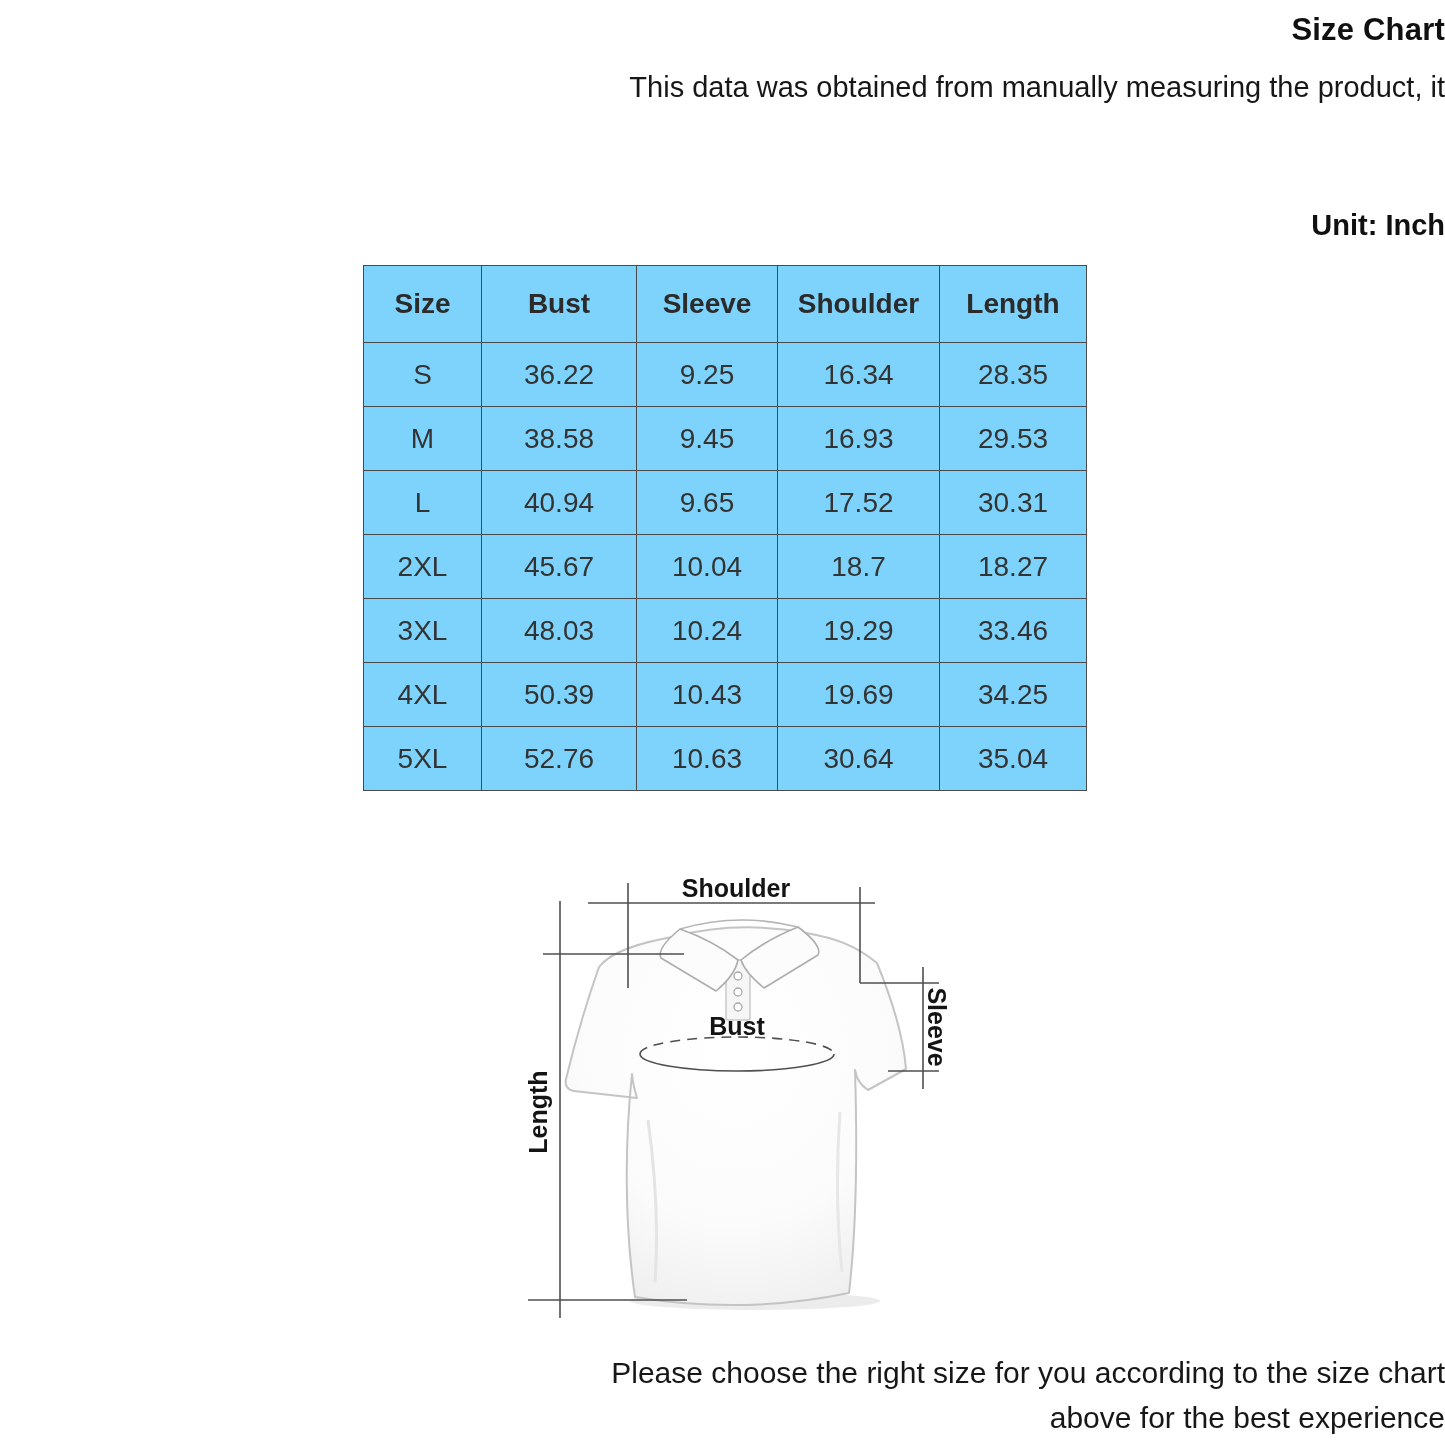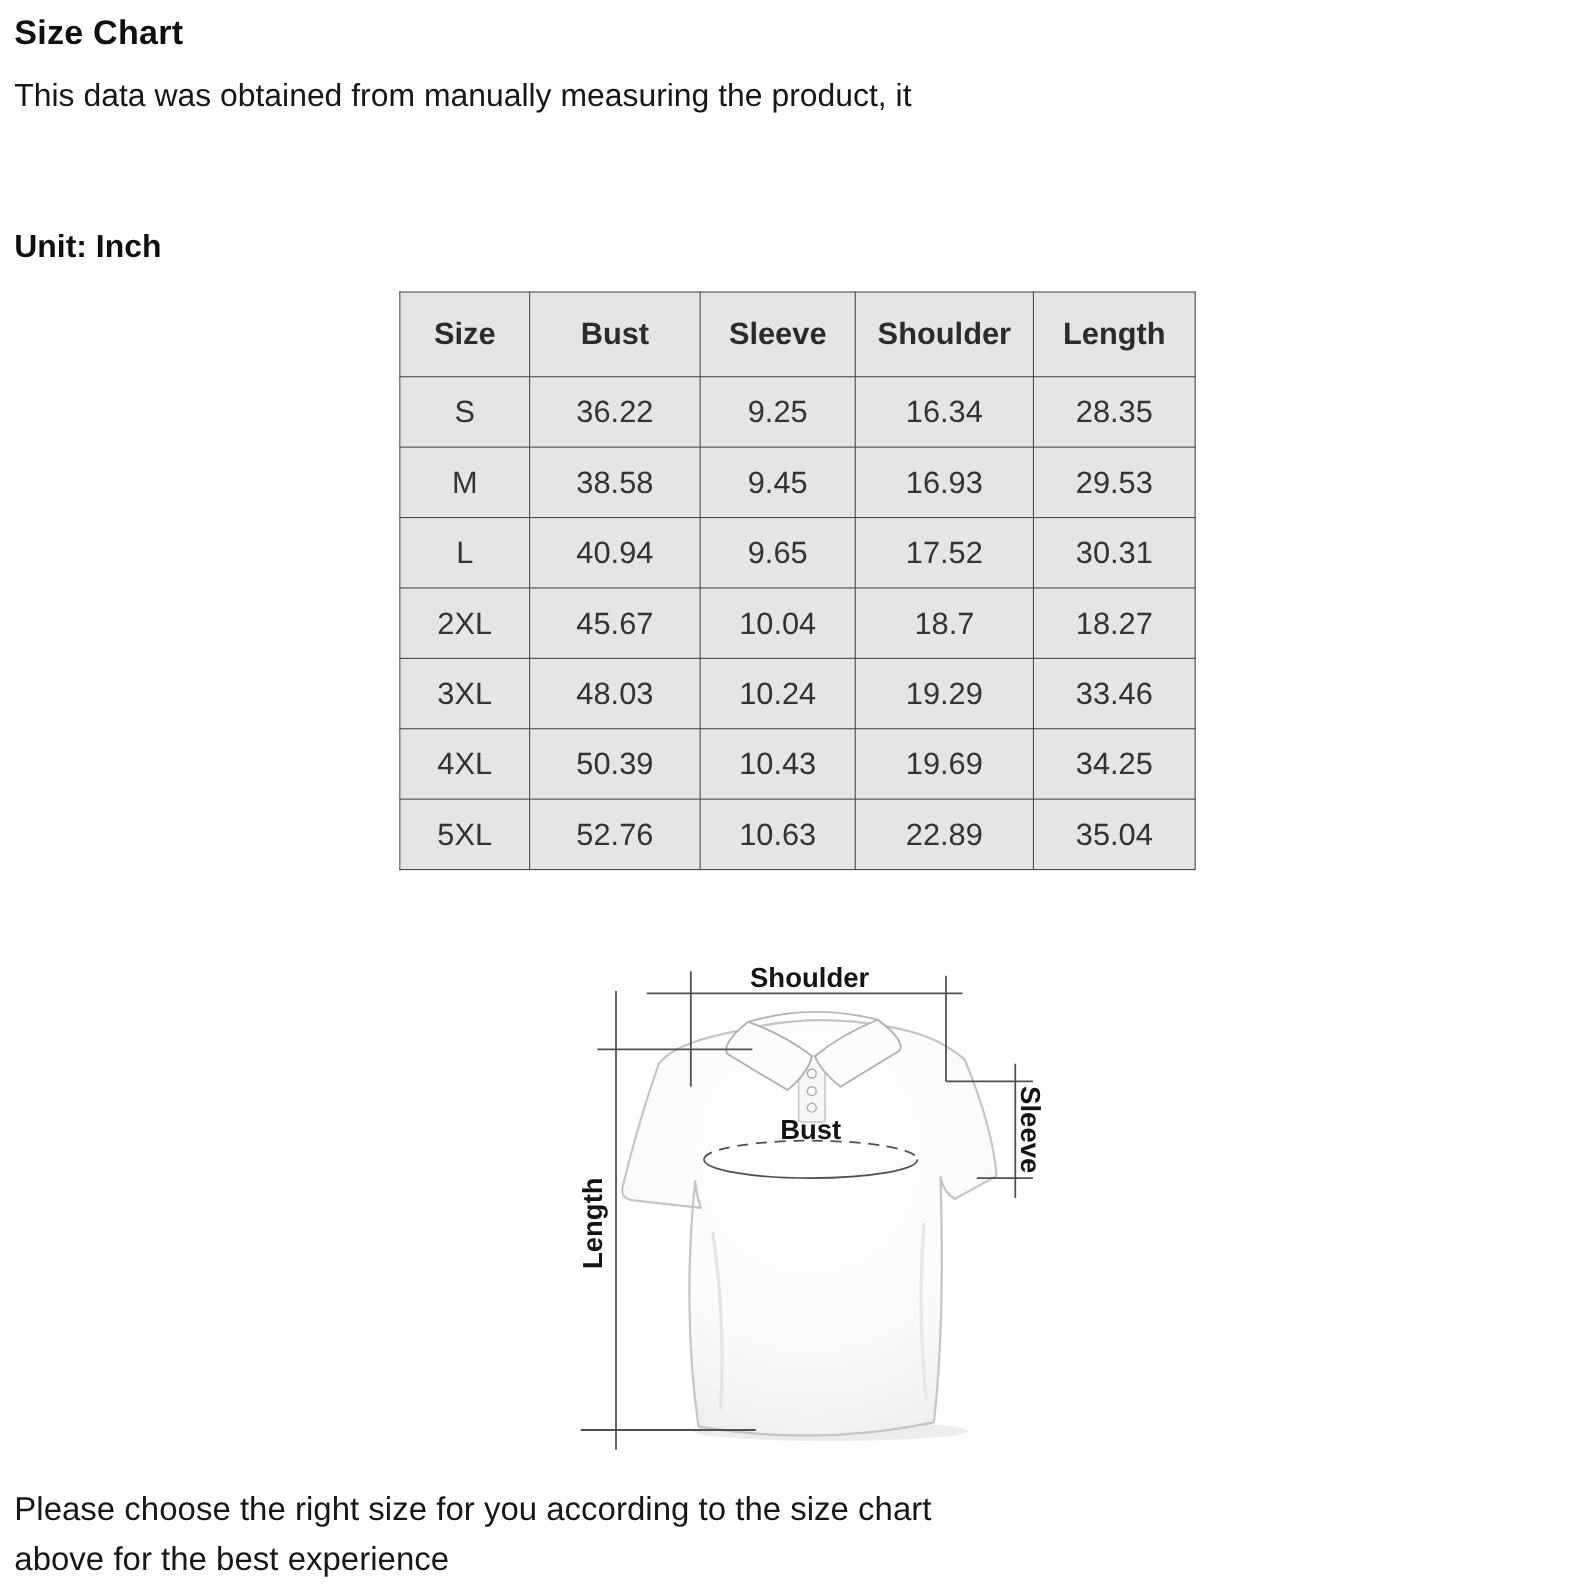--- a/index.html
+++ b/index.html
@@ -3,34 +3,34 @@
 <meta charset="utf-8">
 <style>
   * { margin: 0; padding: 0; box-sizing: border-box; }
   html, body { background: #ffffff; }
   body {
     width: 1445px; height: 1445px;
     position: relative;
     font-family: "Liberation Sans", sans-serif;
     color: #161616;
   }
-  .center-text { position: absolute; left: 13px; right: 0; text-align: left; }
+  .center-text { position: absolute; left: 0; right: 0; text-align: right; }
 
   .title { top: 12px; font-size: 31px; font-weight: 700; color: #101010; letter-spacing: .2px; }
   .intro { top: 66px; font-size: 29px; line-height: 42px; color: #171717; }
   .unit  { top: 209px; font-size: 29px; font-weight: 700; color: #101010; }
 
   table.size-table {
     position: absolute; left: 363px; top: 265px;
     border-collapse: collapse; table-layout: fixed; width: 723px;
   }
   table.size-table th, table.size-table td {
     border: 1.5px solid #4a4a4a;
     text-align: center; vertical-align: middle;
-    color: #333333; background: #e5e5e5;
+    color: #333333; background: #7dd3fc;
   }
   table.size-table th { height: 77px; font-size: 28px; font-weight: 700; color: #2b2b2b; }
   table.size-table td { height: 64px; font-size: 28px; font-weight: 400; }
 
   svg.diagram { position: absolute; left: 430px; top: 866px; }
   svg.diagram text {
     font-family: "Liberation Sans", sans-serif;
     font-size: 25px; font-weight: 700; fill: #141414;
   }
   .dim { stroke: #4f4f4f; stroke-width: 1.6; fill: none; }
@@ -105,21 +105,21 @@
       <td>4XL</td>
       <td>50.39</td>
       <td>10.43</td>
       <td>19.69</td>
       <td>34.25</td>
     </tr>
     <tr>
       <td>5XL</td>
       <td>52.76</td>
       <td>10.63</td>
-      <td>22.89</td>
+      <td>30.64</td>
       <td>35.04</td>
     </tr>
   </tbody>
 </table>
 
 <svg class="diagram" width="580" height="470" viewBox="430 866 580 470" xmlns="http://www.w3.org/2000/svg">
   <defs>
     <radialGradient id="bodyGrad" cx="50%" cy="32%" r="85%">
       <stop offset="0%" stop-color="#ffffff"></stop>
       <stop offset="55%" stop-color="#fbfbfb"></stop>

